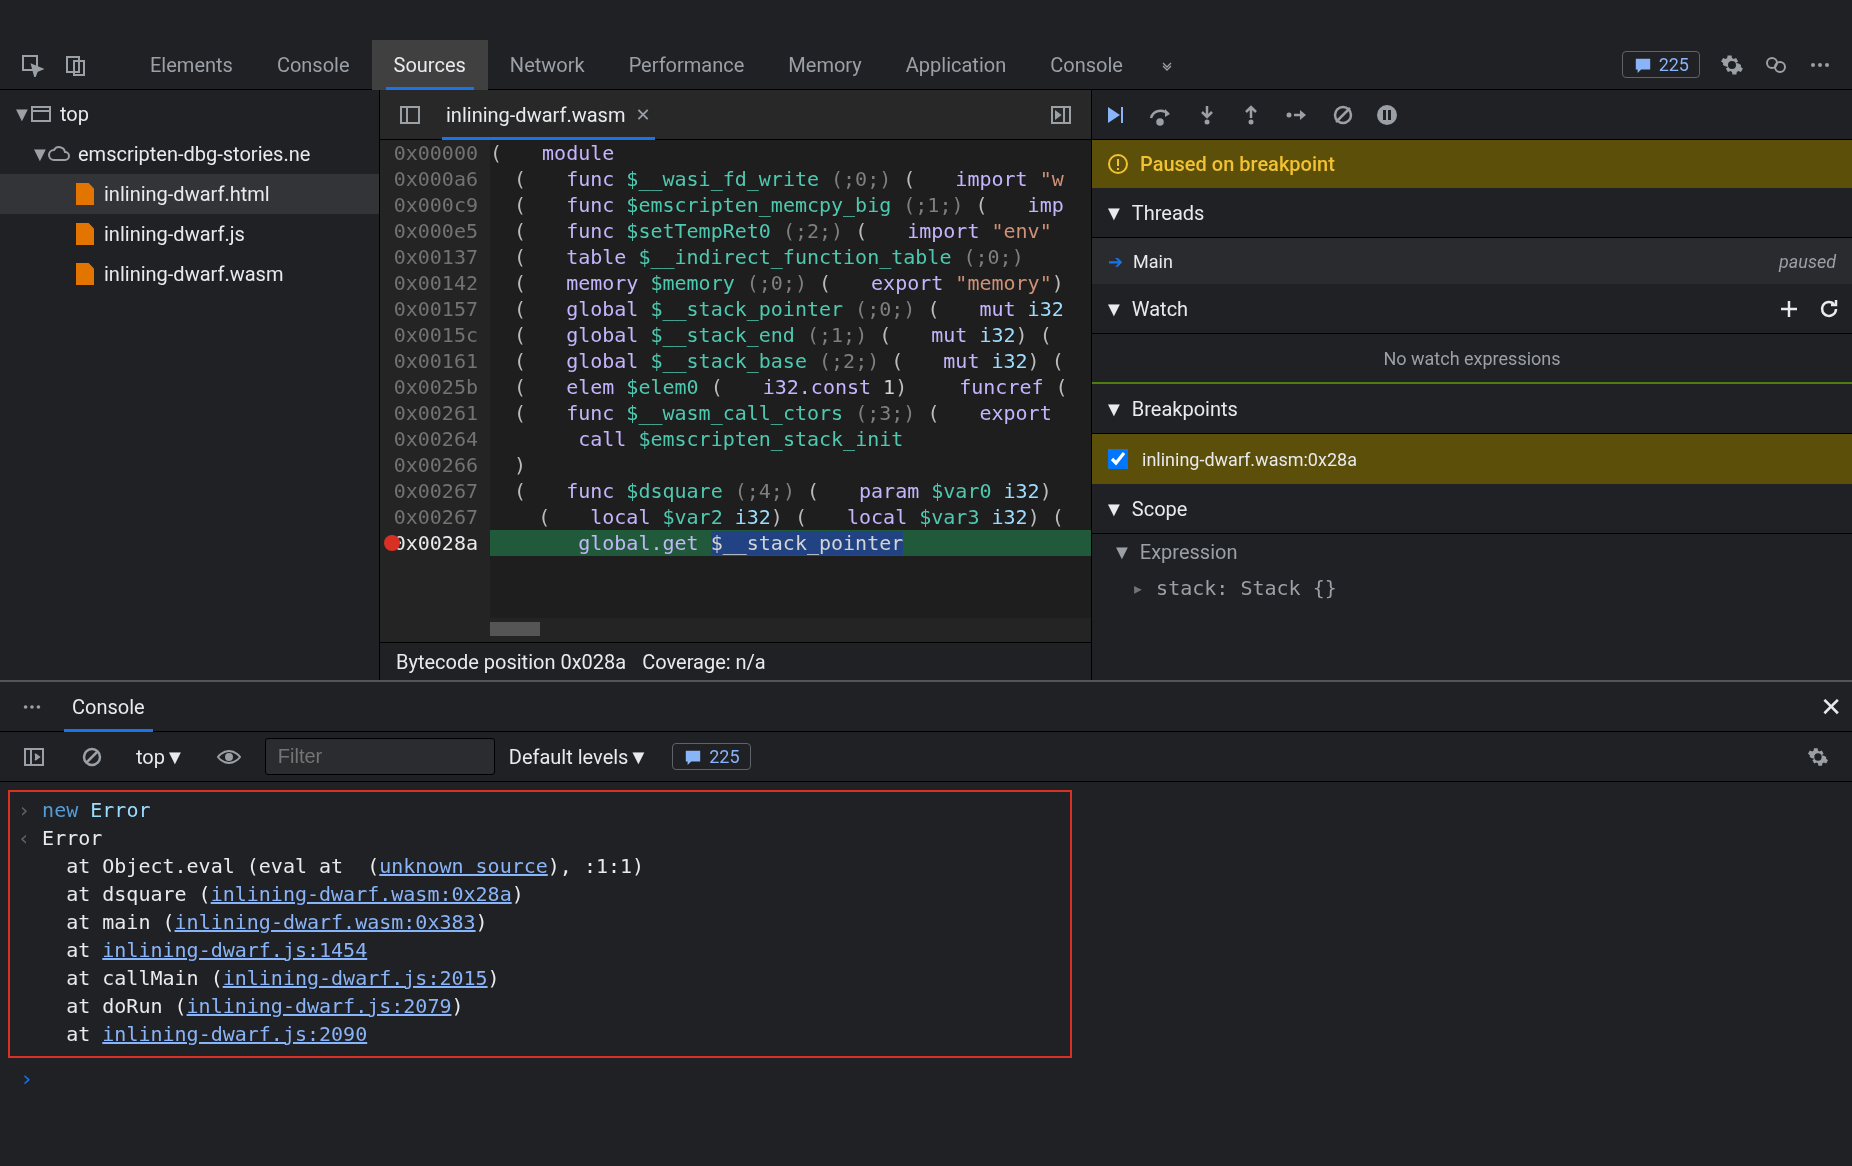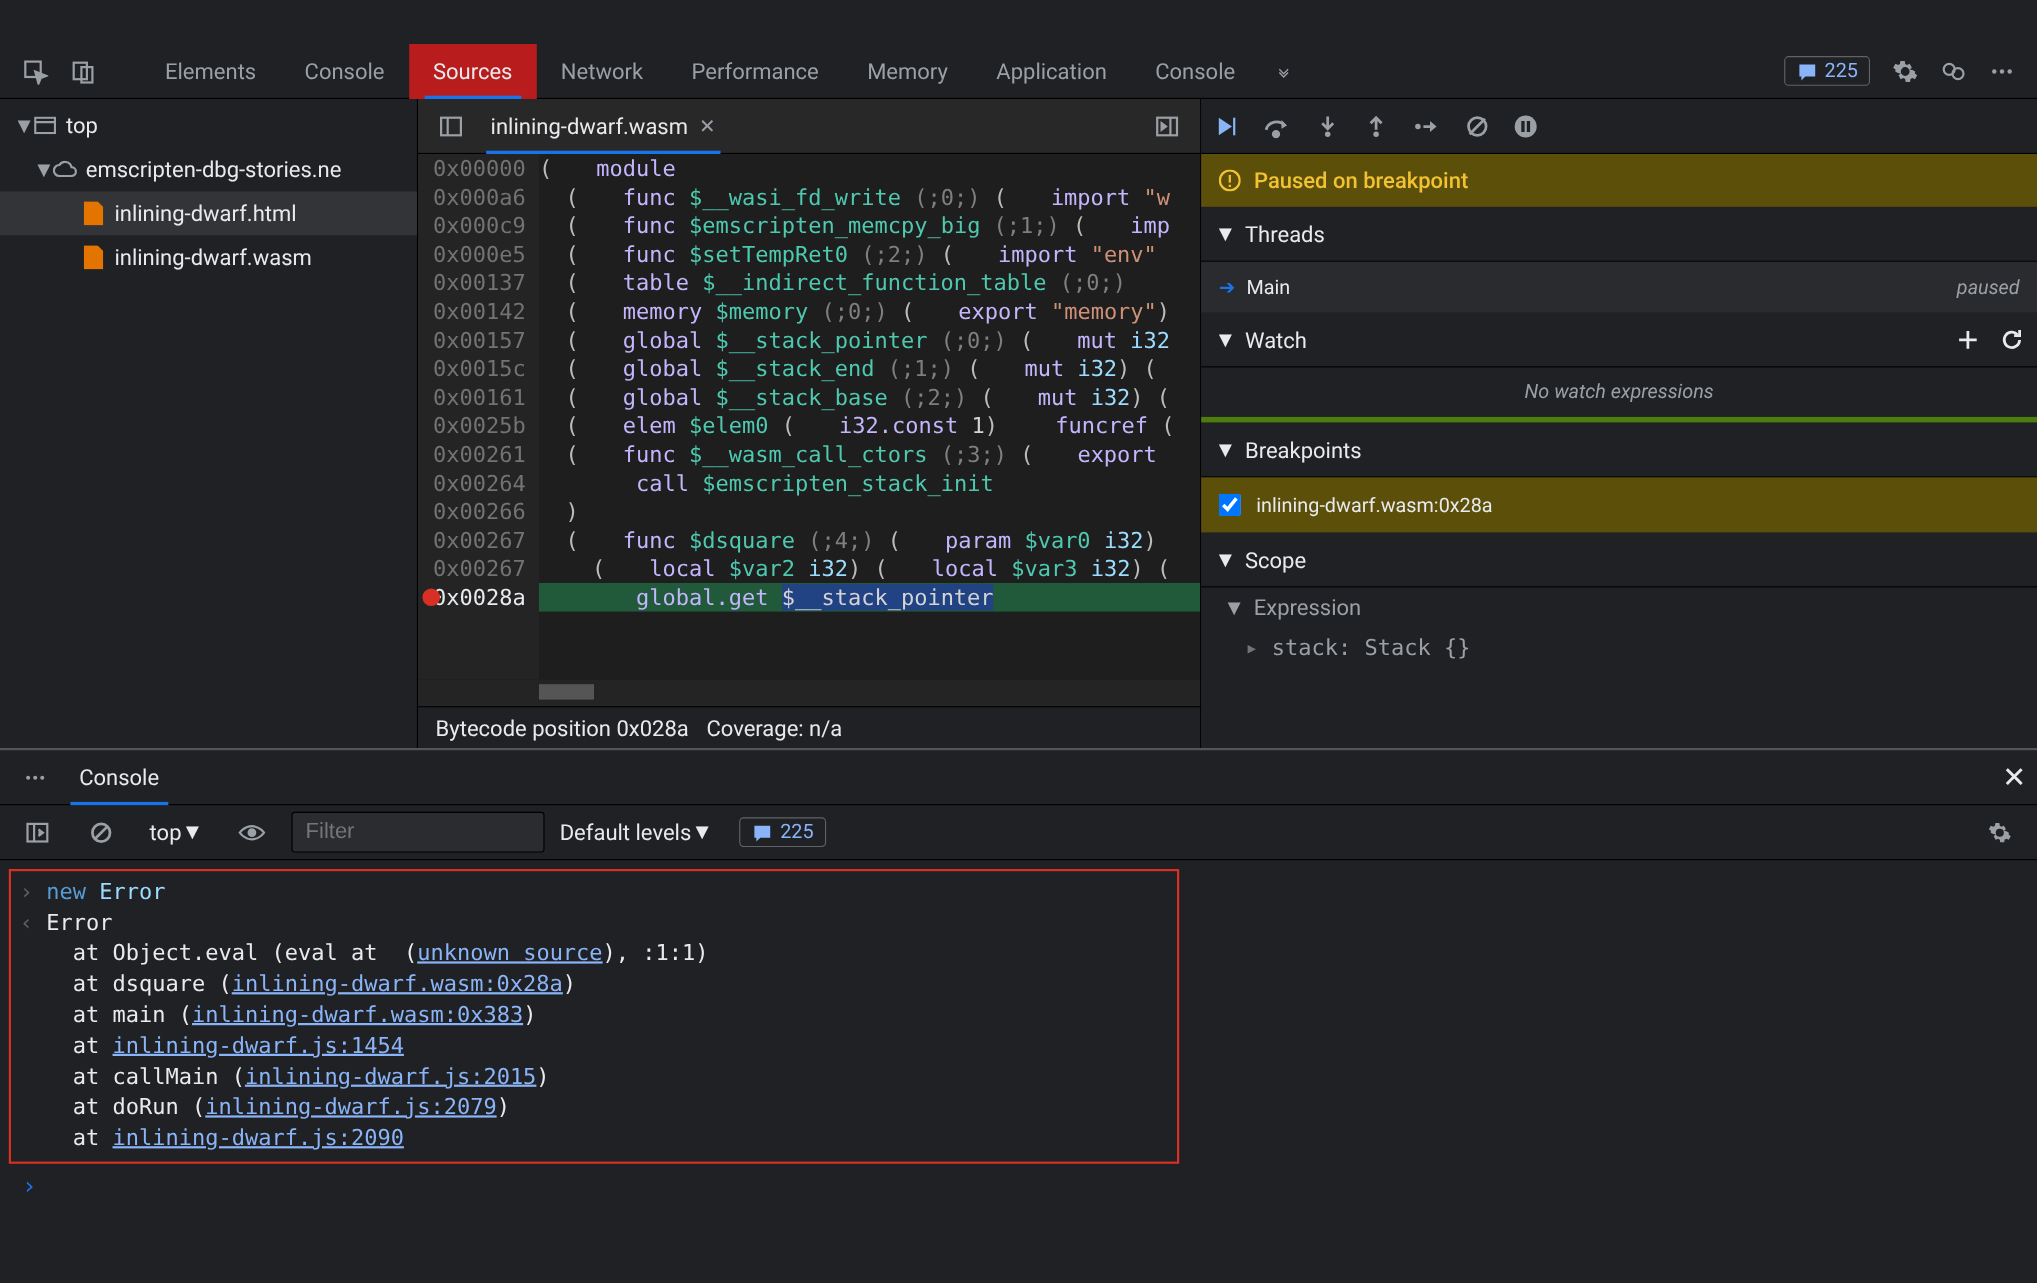--- a/index.html
+++ b/index.html
@@ -4,21 +4,21 @@
 <style>
   * { box-sizing: border-box; margin: 0; padding: 0; }
   html, body { width: 1852px; height: 1166px; background: #202124; color: #e8eaed; font-family: Roboto, Arial, sans-serif; font-size: 18px; overflow: hidden; }
   .mono { font-family: 'Menlo', 'Consolas', monospace; }
 
   
   .topbar { display: flex; align-items: center; height: 50px; background: #202124; border-bottom: 1px solid #000; padding: 0 10px; margin-top: 40px; }
   .topbar .icon, .icon-btn { width: 28px; height: 28px; display: inline-flex; align-items: center; justify-content: center; color: #9aa0a6; margin: 0 8px; cursor: pointer; }
   .topbar .tabs { display: flex; align-items: center; margin-left: 30px; flex: 1; }
   .topbar .tab { padding: 0 22px; height: 50px; display: flex; align-items: center; color: #9aa0a6; font-size: 20px; cursor: pointer; }
-  .topbar .tab.active { background: #b91c1c; color: #e8eaed; position: relative; }
+  .topbar .tab.active { background: #404040; color: #e8eaed; position: relative; }
   .topbar .tab.active::after { content: ""; position: absolute; left: 14px; right: 14px; bottom: 0; height: 3px; background: #1a73e8; }
   .topbar .right { display: flex; align-items: center; }
   .issues-pill { display: inline-flex; align-items: center; border: 1px solid #5f6368; border-radius: 4px; padding: 2px 10px; margin: 0 10px; color: #8ab4f8; font-size: 18px; }
   .issues-pill svg { margin-right: 6px; }
 
   
   .main { display: flex; height: 590px; }
 
   
   .page-panel { width: 380px; background: #202124; border-right: 1px solid #000; display: flex; flex-direction: column; }
@@ -62,21 +62,21 @@
   .debug-toolbar .db-icon { color: #9aa0a6; }
   .debug-toolbar .db-icon.resume { color: #8ab4f8; }
   .paused-bar { background: #5c4f0a; color: #f1c232; display: flex; align-items: center; height: 48px; padding: 0 16px; font-size: 20px; font-weight: 500; }
   .paused-bar svg { margin-right: 12px; color: #f1c232; }
   .section-head { height: 50px; display: flex; align-items: center; padding: 0 12px; border-bottom: 1px solid #000; color: #e8eaed; font-size: 20px; }
   .section-head .caret { margin-right: 8px; color: #e8eaed; }
   .section-head .actions { margin-left: auto; display: flex; gap: 18px; color: #9aa0a6; }
   .thread-row { display:flex; align-items:center; height:46px; padding:0 16px; background:#2a2b2e; }
   .thread-row .arrow { color:#1a73e8; margin-right:10px; }
   .thread-row .state { margin-left:auto; color:#9aa0a6; font-style: italic; }
-  .watch-empty { height:50px; display:flex; align-items:center; justify-content:center; color:#9aa0a6; font-style:italic; border-bottom:5px solid #4d7c0f; }
+  .watch-empty { height:50px; display:flex; align-items:center; justify-content:center; color:#9aa0a6; border-bottom:2px solid #4d7c0f; }
   .bp-row { display:flex; align-items:center; height:50px; padding:0 16px; background:#5c4f0a; color:#e8eaed; }
   .bp-row input[type=checkbox] { width:20px; height:20px; margin-right:14px; }
   .scope-body { padding: 6px 14px; color:#9aa0a6; font-size:20px; }
   .scope-body .expr { color:#9aa0a6; }
   .scope-body .cut { color: #737373; }
   .section-head.dim { color:#9aa0a6; }
   .section-head.dim .caret { color:#9aa0a6; }
 
   
   .drawer { height: 524px; border-top: 2px solid #555; background: #202124; display: flex; flex-direction: column; }
@@ -186,20 +186,26 @@
       <div class="tree-row sel" style="padding-left:74px">
         <span class="tree-icon">
             <span class="file-icon"></span>
           </span>
         <span>inlining-dwarf.html</span>
       </div>
       <div class="tree-row" style="padding-left:74px">
         <span class="tree-icon">
             <span class="file-icon"></span>
           </span>
+        <span>inlining-dwarf.js</span>
+      </div>
+      <div class="tree-row" style="padding-left:74px">
+        <span class="tree-icon">
+            <span class="file-icon"></span>
+          </span>
         <span>inlining-dwarf.wasm</span>
       </div>
     </div>
   </div>
 
   <div class="editor-panel">
     <div class="editor-tabs">
       <span class="icon-btn">
         <svg width="22" height="22" viewBox="0 0 22 22" fill="none" stroke="#9aa0a6" stroke-width="2">
             <rect x="2" y="3" width="18" height="16"></rect>

